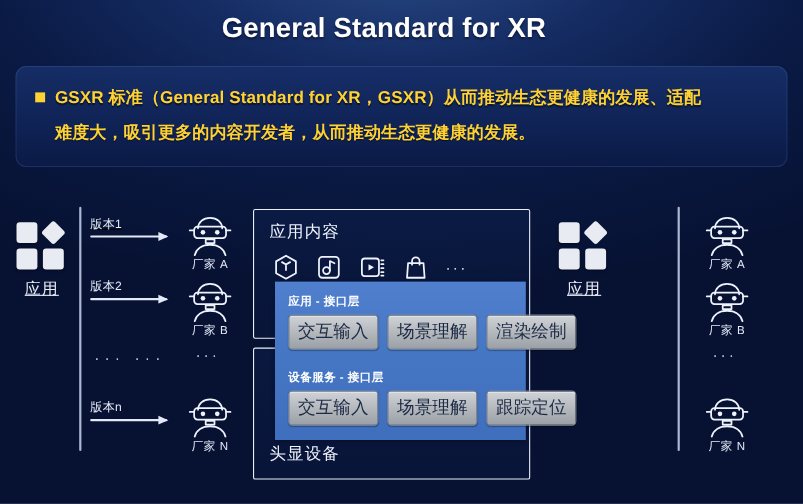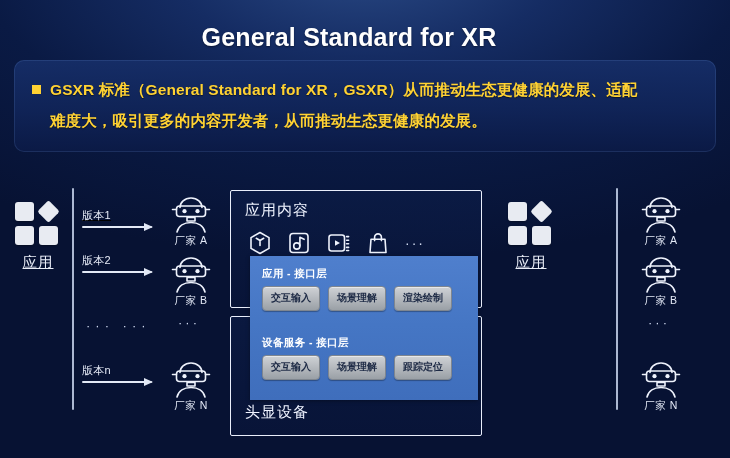--- a/index.html
+++ b/index.html
@@ -11,21 +11,21 @@
   #page {
     position: relative;
     width: 730px; height: 458px;
     background:
       radial-gradient(ellipse 620px 300px at 50% -40px, #2a4a86 0%, #152c63 32%, #0a1a44 62%, #071233 100%),
       #071233;
   }
   
   #title-bar {
     position: absolute; left: 0; top: 0; width: 698px; height: 52px;
-    display: flex; align-items: flex-end; justify-content: center;
+    display: flex; align-items: center; justify-content: center;
   }
   #title-text {
     color: #ffffff; font-size: 25px; font-weight: bold; letter-spacing: .2px;
     text-shadow: 0 1px 2px rgba(0,0,0,.45);
   }
   #callout {
     position: absolute; left: 14px; top: 60px; width: 702px; height: 92px;
     border-radius: 10px;
     background: linear-gradient(180deg, rgba(22,46,104,.92) 0%, rgba(16,36,88,.92) 55%, rgba(11,26,70,.92) 100%);
     box-shadow: inset 0 0 0 1px rgba(120,160,230,.16);
@@ -94,21 +94,21 @@
   }
   .iface-section { position: absolute; left: 0; width: 228px; }
   .iface-title {
     color: #ffffff; font-size: 10.5px; font-weight: bold; letter-spacing: .4px;
     margin: 0 0 5px 12px;
   }
   .chip-row { display: flex; gap: 8px; margin-left: 12px; }
   .chip {
     background: linear-gradient(180deg, #cfd2d6 0%, #b6babf 48%, #9aa0a6 100%);
     border: 1px solid #7f868f; border-radius: 4px;
-    color: #1d2a45; font-size: 10px; font-weight: bold;
+    color: #1d2a45; font-size: 16px; font-weight: normal;
     padding: 4px 8px 5px 8px; white-space: nowrap;
     box-shadow: 0 1px 1px rgba(0,0,0,.3), inset 0 1px 0 rgba(255,255,255,.5);
   }
   .st-icon { stroke: #eef2fc; fill: none; stroke-width: 1.6; stroke-linecap: round; stroke-linejoin: round; }
   .fill-icon { fill: #eef2fc; }
 </style>
 </head>
 <body>
 
 <div id="page">
@@ -132,21 +132,21 @@
     <div class="app-block" style="left:5px; top:42px;">
       <div class="app-icon">
         <div class="app-sq s1"></div>
         <div class="app-dia"></div>
         <div class="app-sq s3"></div>
         <div class="app-sq s4"></div>
       </div>
       <div class="app-label">应用</div>
     </div>
 
-    <div class="arrow-group" style="left:82px; top:48px; width:70px;text-decoration:underline;">
+    <div class="arrow-group" style="left:82px; top:36px; width:70px;text-decoration:underline;">
       <div class="arrow-label">版本1</div>
       <div class="arrow-line" style="width:70px;"></div>
     </div>
     <div class="arrow-group" style="left:82px; top:93px; width:70px;">
       <div class="arrow-label">版本2</div>
       <div class="arrow-line" style="width:70px;"></div>
     </div>
     <div class="ellipsis-h" style="left:86px; top:158px;">···   ···</div>
     <div class="arrow-group" style="left:82px; top:203px; width:70px;">
       <div class="arrow-label">版本n</div>

